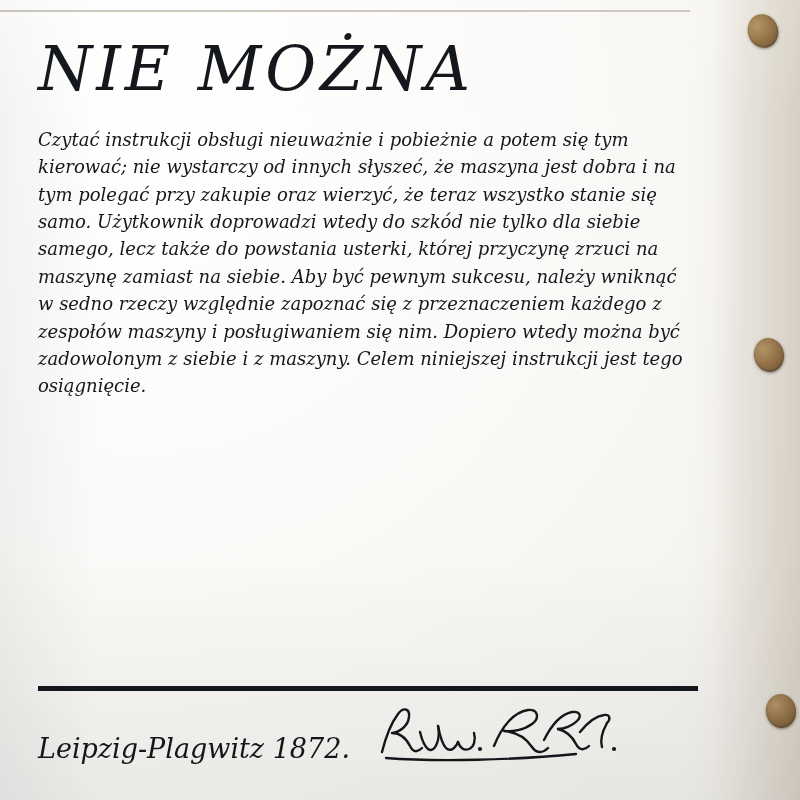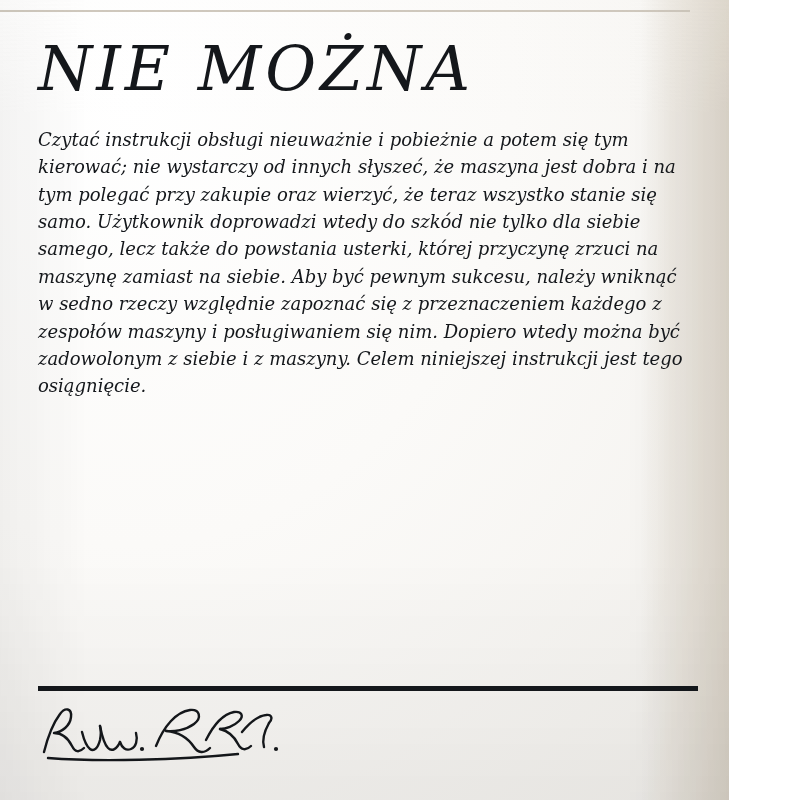--- a/index.html
+++ b/index.html
@@ -6,21 +6,21 @@
     margin: 0;
     padding: 0;
     width: 800px;
     height: 800px;
     overflow: hidden;
     background: #ffffff;
   }
 
   #page {
     position: relative;
-    width: 729px;
+    width: 800px;
     height: 800px;
     background:
       radial-gradient(ellipse at 18% 12%, #ffffff 0%, #fbfaf8 45%, #f2f0ec 100%);
     overflow: hidden;
   }
 
   
   #page::after {
     content: "";
     position: absolute;
@@ -162,20 +162,21 @@
     <h1 class="heading">NIE MOŻNA</h1>
 
     <div class="body-text">
       <p>Czytać instrukcji obsługi nieuważnie i pobieżnie a potem się tym kierować; nie wystarczy od innych słyszeć, że maszyna jest dobra i na tym polegać przy zakupie oraz wierzyć, że teraz wszystko stanie się samo. Użytkownik doprowadzi wtedy do szkód nie tylko dla siebie samego, lecz także do powstania usterki, której przyczynę zrzuci na maszynę zamiast na siebie. Aby być pewnym sukcesu, należy wniknąć w sedno rzeczy względnie zapoznać się z przeznaczeniem każdego z zespołów maszyny i posługiwaniem się nim. Dopiero wtedy można być zadowolonym z siebie i z maszyny. Celem niniejszej instrukcji jest tego osiągnięcie.</p>
     </div>
   </div>
 
   <div class="divider"></div>
 
   <div class="footer">
+    <div class="place-date">Leipzig-Plagwitz 1872.</div>
 
     <div class="signature">
       <svg viewBox="0 0 250 62" xmlns="http://www.w3.org/2000/svg" aria-hidden="true">
         <g fill="none" stroke="#14171b" stroke-width="2.4" stroke-linecap="round" stroke-linejoin="round">
           <path d="M6 50 C10 34 16 20 22 12 C27 5 34 6 33 15 C32 24 24 30 16 31 C24 31 30 36 34 44 C37 50 41 51 46 46"></path>
           <path d="M44 30 C46 38 48 44 52 47 C56 50 60 46 62 38 C63 33 63 28 62 24"></path>
           <path d="M62 24 C64 34 66 42 70 46 C74 50 79 47 82 40"></path>
           <path d="M82 40 C84 46 88 49 93 47 C98 45 100 38 98 31"></path>
           <circle cx="104" cy="47" r="2.1" fill="#14171b" stroke="none"></circle>
           <path d="M118 44 C126 24 138 10 152 8 C162 7 164 16 156 22 C148 28 136 30 128 29 C140 30 150 36 156 45 C160 51 166 52 172 46"></path>

